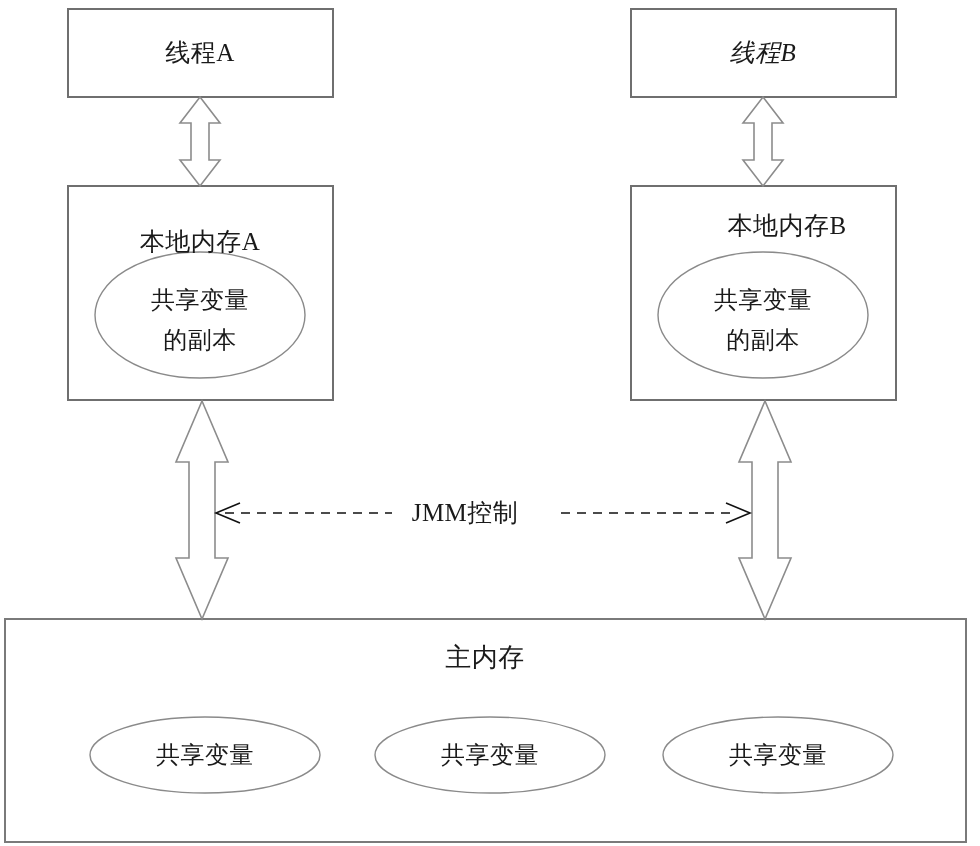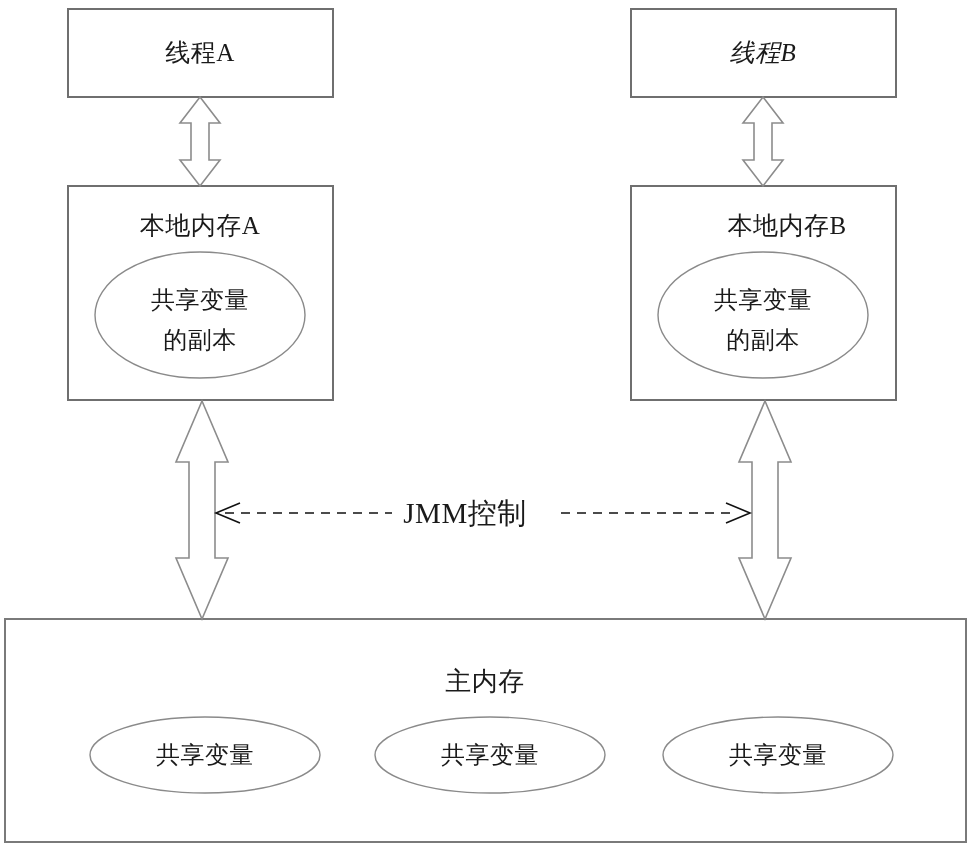--- a/index.html
+++ b/index.html
@@ -81,21 +81,21 @@
   }
   .lbl-main {
     font-size: 26px;
     line-height: 32px;
   }
   .lbl-var {
     font-size: 24px;
     line-height: 30px;
   }
   .lbl-jmm {
-    font-size: 29px;
+    font-size: 25px;
     line-height: 30px;
     background: #ffffff;
     padding: 0 6px;
   }
   .center-x {
     transform: translateX(-50%);
   }
 </style>
 </head>
 <body>
@@ -171,31 +171,31 @@
 
     <line class="dash-line" x1="561" y1="513" x2="735" y2="513"></line>
     <polyline class="dash-head" points="726,503 750,513 726,523"></polyline>
 
   </svg>
 
   <div class="lbl lbl-thread center-x" style="left:200px; top:38px;">线程A</div>
 
   <div class="lbl lbl-thread center-x" style="left:763px; top:38px;font-style:italic;">线程B</div>
 
-  <div class="lbl lbl-local center-x" style="left:200px; top:211px;">本地内存A</div>
+  <div class="lbl lbl-local center-x" style="left:200px; top:227px;">本地内存A</div>
 
   <div class="lbl lbl-local center-x" style="left:763px; top:211px;margin-left:24px;">本地内存B</div>
 
   <div class="lbl lbl-copy center-x" style="left:200px; top:283px;">共享变量</div>
   <div class="lbl lbl-copy center-x" style="left:200px; top:323px;">的副本</div>
 
   <div class="lbl lbl-copy center-x" style="left:763px; top:283px;">共享变量</div>
   <div class="lbl lbl-copy center-x" style="left:763px; top:323px;">的副本</div>
 
   <div class="lbl lbl-jmm center-x" style="left:465px; top:498px;">JMM控制</div>
 
-  <div class="lbl lbl-main center-x" style="left:485px; top:642px;margin-top:24px;">主内存</div>
+  <div class="lbl lbl-main center-x" style="left:485px; top:642px;">主内存</div>
 
   <div class="lbl lbl-var center-x" style="left:205px; top:740px;">共享变量</div>
   <div class="lbl lbl-var center-x" style="left:490px; top:740px;">共享变量</div>
   <div class="lbl lbl-var center-x" style="left:778px; top:740px;">共享变量</div>
 
 </div>
 
 </body></html>

